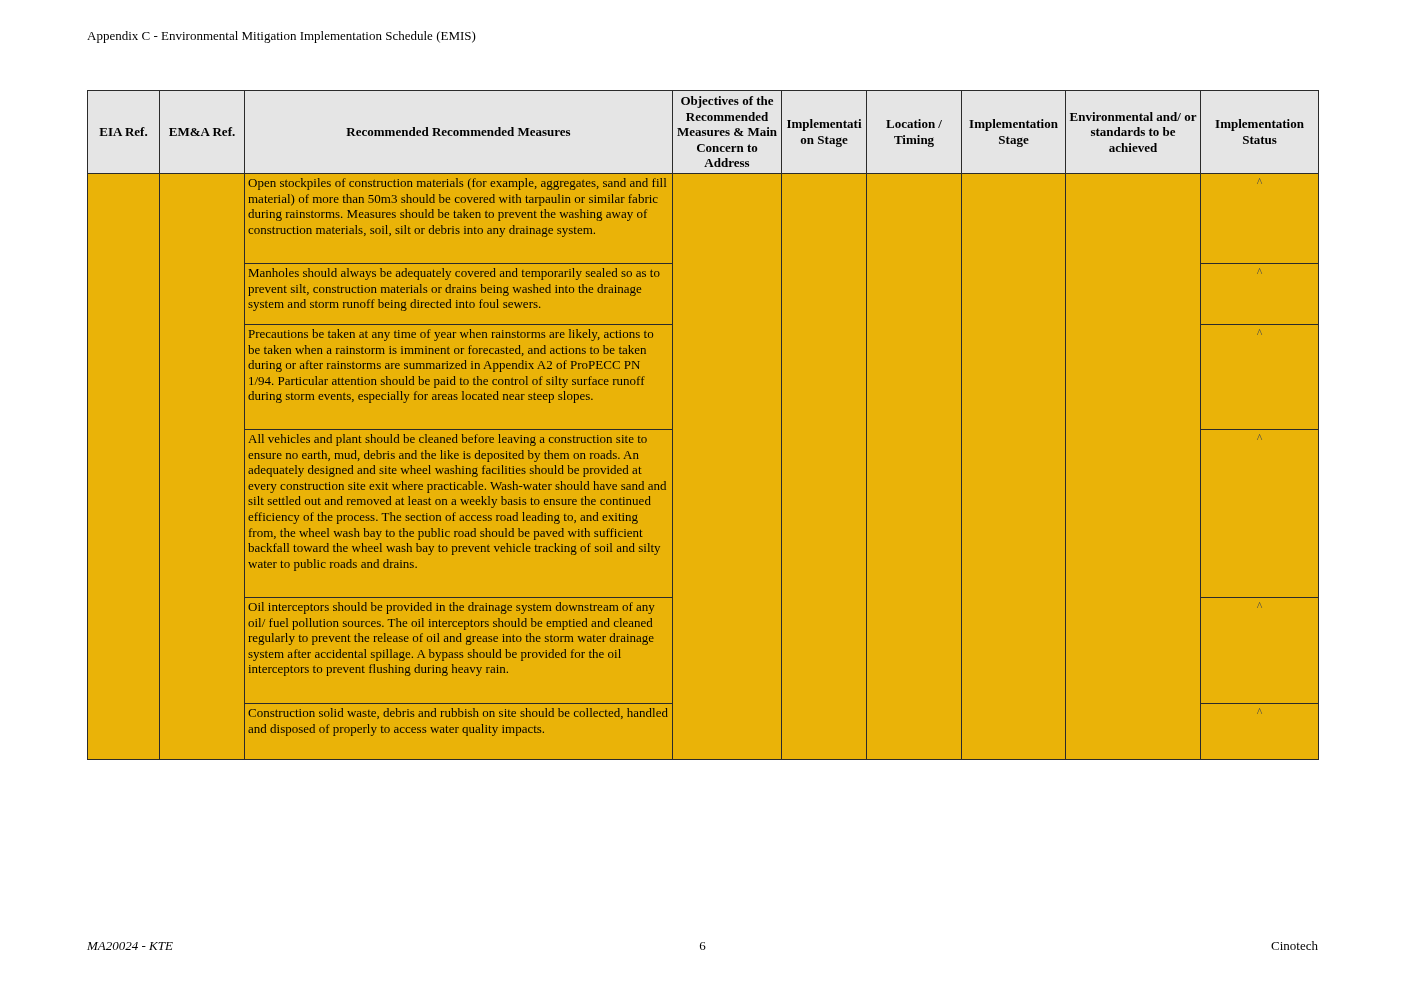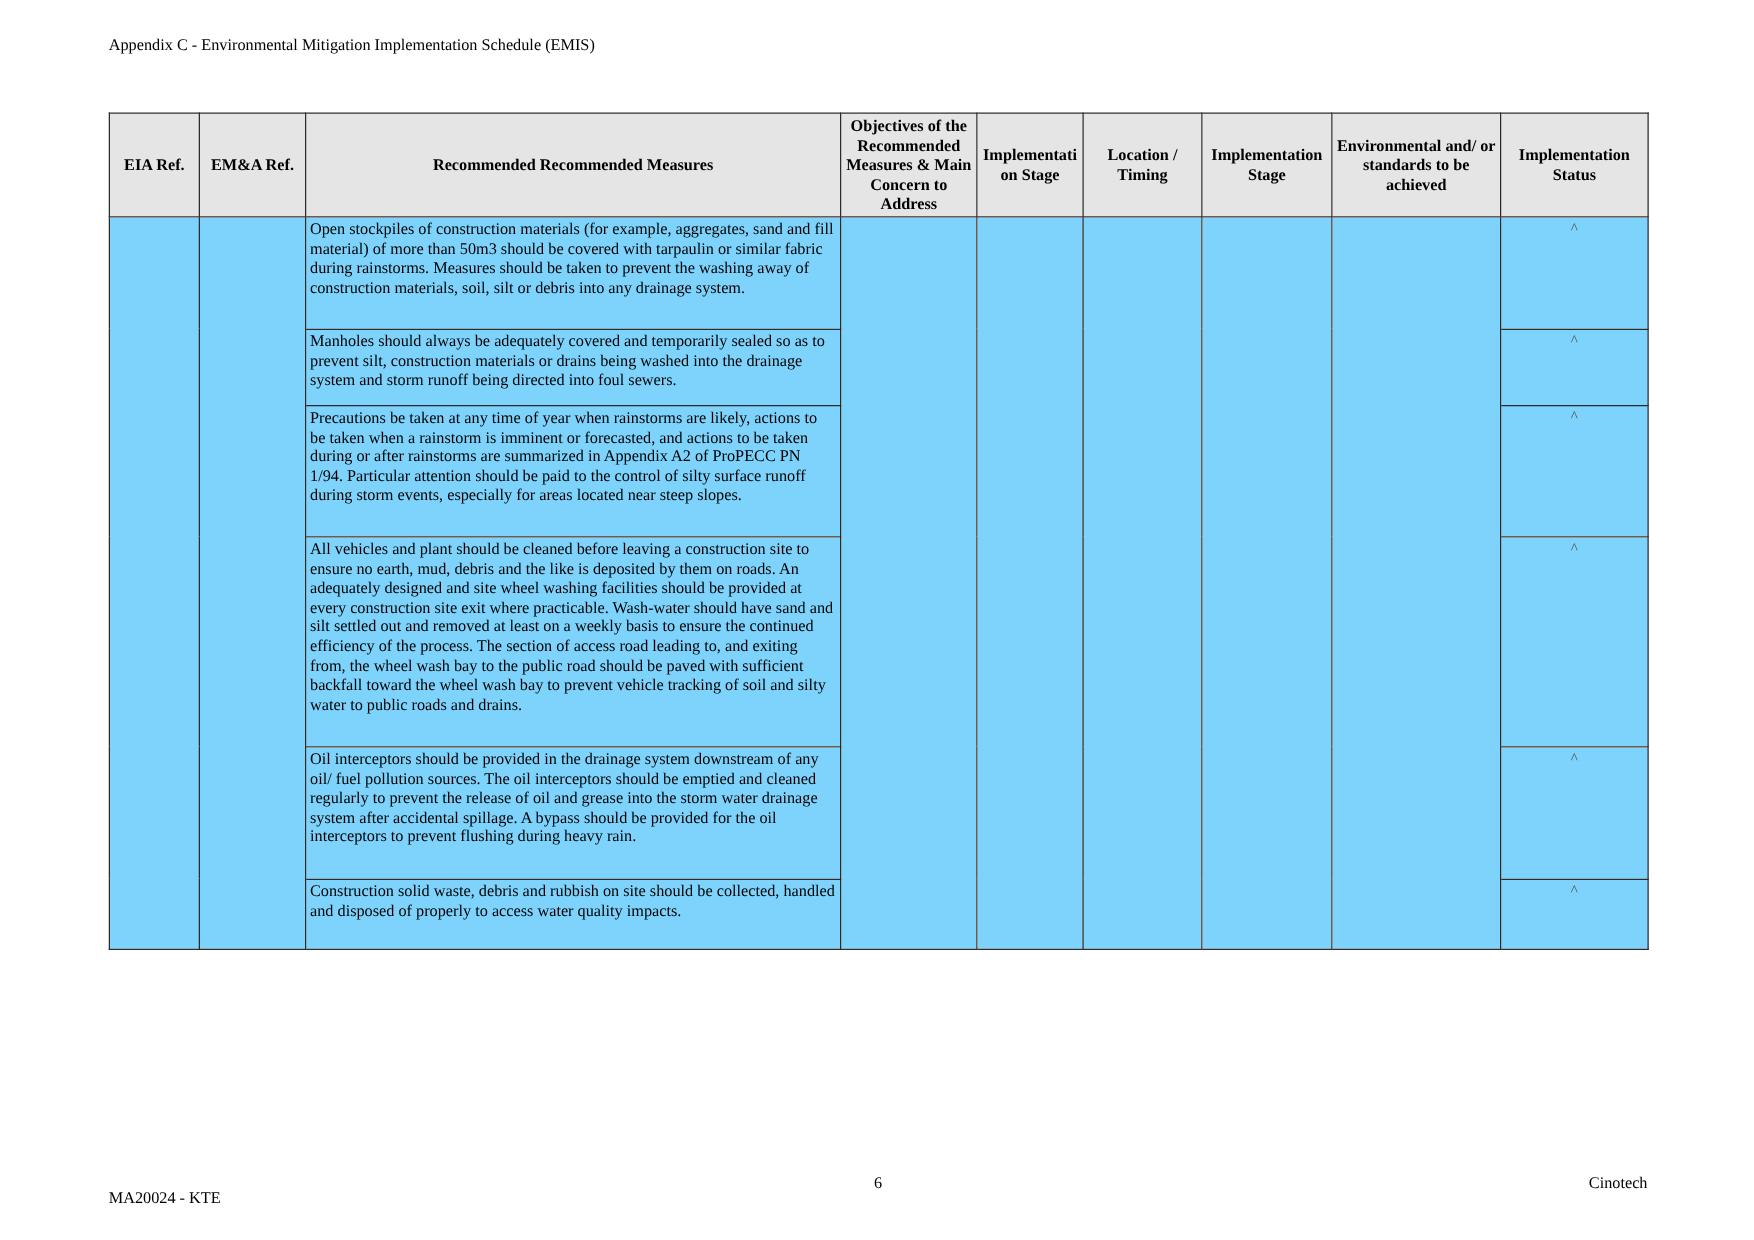--- a/index.html
+++ b/index.html
@@ -35,21 +35,21 @@
     background: #e5e5e5;
     font-weight: bold;
     text-align: center;
     vertical-align: middle;
     padding: 2px 3px;
     overflow-wrap: break-word;
   }
   .emis-table td {
     vertical-align: top;
     padding: 1px 3px 2px 3px;
-    background: #7dd3fc;
+    background: #eab308;
   }
   .measure-cell { text-align: left; }
   .status-cell {
     text-align: center;
     font-size: 12px;
     color: #4a4a4a;
     padding-top: 3px;
   }
   .empty-merged { background: #ffffff; }
   .row-0 { height: 90px; }
@@ -58,21 +58,21 @@
   .row-3 { height: 168px; }
   .row-4 { height: 106px; }
   .row-5 { height: 56px; }
   .page-footer {
     position: absolute;
     left: 87px; top: 938px;
     width: 1231px;
     height: 16px;
     font-size: 13px;
   }
-  .footer-left { position: absolute; left: 0; top: 12px; white-space: nowrap; }
+  .footer-left { position: absolute; left: 0; top: 0; white-space: nowrap; font-style: italic; }
   .footer-center { position: absolute; left: 50%; top: 0; transform: translateX(-50%); white-space: nowrap; }
   .footer-right { position: absolute; right: 0; top: 0; white-space: nowrap; font-family: Liberation Serif, serif; }
 </style>
 </head>
 <body>
 
 <div class="doc-title">Appendix C - Environmental Mitigation Implementation Schedule (EMIS)</div>
 
 <table class="emis-table">
   <colgroup>

